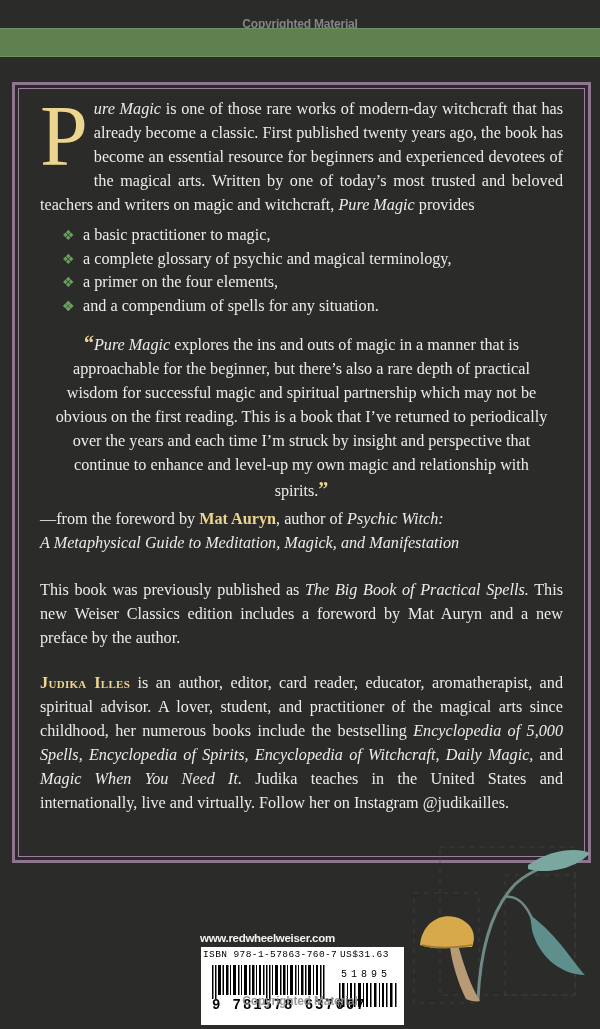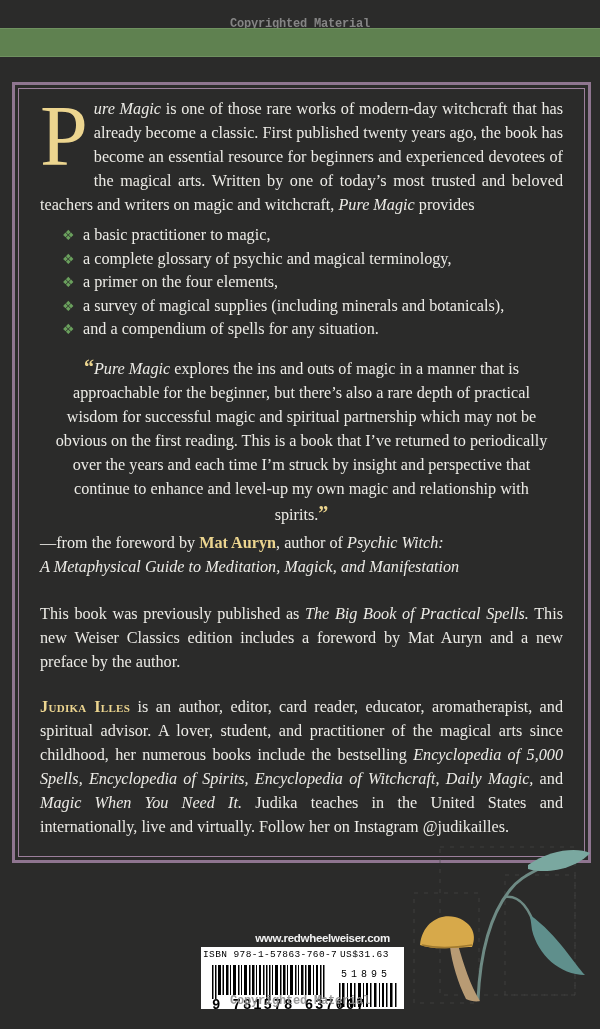--- a/index.html
+++ b/index.html
@@ -4,21 +4,21 @@
   <style>
     html, body { margin: 0; padding: 0; }
     body {
       width: 600px; height: 1029px; overflow: hidden; position: relative;
       background: #2b2b2a;
       font-family: "Liberation Serif", "DejaVu Serif", serif;
       color: #ecebe6;
     }
     .watermark {
       position: absolute; left: 0; width: 600px; text-align: center;
-      font-family: Liberation Mono, monospace;
+      font-family: Liberation Sans, sans-serif;
       font-size: 12px; color: #8f8f8f; letter-spacing: -0.2px;
       font-weight: bold; opacity: 0.9;
     }
     .wm-top { top: 17px; }
     .wm-bottom { top: 994px; }
     .green-band {
       position: absolute; left: 0; top: 28px; width: 600px; height: 27px;
       background: #5f8150;
       border-top: 1px solid #6f9160;
       border-bottom: 1px solid #6f9160;
@@ -53,26 +53,26 @@
     .also { margin-top: 13px; text-align: justify; }
     .quote { margin-top: 13px; text-align: center; padding: 0 6px; }
     .qmark { color: #ecd58f; font-weight: bold; font-size: 20px; }
     .attribution { margin-top: 4px; text-align: left; }
     .attribution b { color: #ecd58f; }
     .prev { margin-top: 23px; text-align: justify; }
     .bio { margin-top: 21px; text-align: justify; }
     .smallcaps { font-variant: small-caps; font-weight: bold; color: #ecd58f; letter-spacing: 0.3px; }
 
     .website {
-      position: absolute; left: 200px; top: 932px; width: 190px; text-align: right;
+      position: absolute; left: 200px; top: 932px; width: 190px; text-align: left;
       font-family: "Liberation Sans", "DejaVu Sans", sans-serif;
       font-size: 11.5px; color: #f2f2f2; font-weight: bold; letter-spacing: -0.3px;
     }
     .barcode-box {
-      position: absolute; left: 201px; top: 947px; width: 203px; height: 62px;
+      position: absolute; left: 201px; top: 947px; width: 203px; height: 78px;
       background: #ffffff; color: #000;
       font-family: "Liberation Mono", "DejaVu Sans Mono", monospace;
     }
     .isbn-label { position: absolute; left: 2px; top: 2px; font-size: 9.5px; letter-spacing: 0.4px; }
     .price-label { position: absolute; left: 139px; top: 2px; font-size: 9.5px; letter-spacing: 0.4px; }
     .price-code { position: absolute; left: 140px; top: 22px; font-size: 10px; letter-spacing: 4px; }
     .bars-main { position: absolute; left: 11px; top: 18px; width: 115px; height: 34px; }
     .bars-addon { position: absolute; left: 138px; top: 36px; width: 60px; height: 24px; }
     .bar-digits { position: absolute; left: 11px; top: 50px; font-size: 14px; letter-spacing: 1.9px; background: transparent; font-weight: bold; }
     .illustration { position: absolute; left: 410px; top: 835px; width: 190px; height: 180px; }
@@ -88,21 +88,21 @@
 
 <div class="content">
   <p class="intro">
     <span class="dropcap">P</span><i>ure Magic</i><span> is one of those rare works of modern-day witchcraft that has already become a classic. First published twenty years ago, the book has become an essential resource for beginners and experienced devotees of the magical arts. Written by one of today’s most trusted and beloved teachers and writers on magic and witchcraft, </span><i>Pure Magic</i><span> provides</span>
   </p>
 
   <ul class="features">
     <li><span class="bullet">❖</span><span>a basic practitioner to magic,</span></li>
     <li><span class="bullet">❖</span><span>a complete glossary of psychic and magical terminology,</span></li>
     <li><span class="bullet">❖</span><span>a primer on the four elements,</span></li>
-    <li><span class="bullet">❖</span><span>a survey of magical supplies (including minerals and botanicals),</span></li>
+    <li><span class="bullet">❖</span></li>
     <li><span class="bullet">❖</span><span>and a compendium of spells for any situation.</span></li>
   </ul>
 
 
   <p class="quote">
     <span class="qmark">“</span><i>Pure Magic</i><span> explores the ins and outs of magic in a manner that is approachable for the beginner, but there’s also a rare depth of practical wisdom for successful magic and spiritual partnership which may not be obvious on the first reading. This is a book that I’ve returned to periodically over the years and each time I’m struck by insight and perspective that continue to enhance and level-up my own magic and relationship with spirits.</span><span class="qmark">”</span>
   </p>
 
   <p class="attribution">
     <span>—from the foreword by </span><b>Mat Auryn</b><span>, author of </span><i>Psychic Witch:</i><br>

